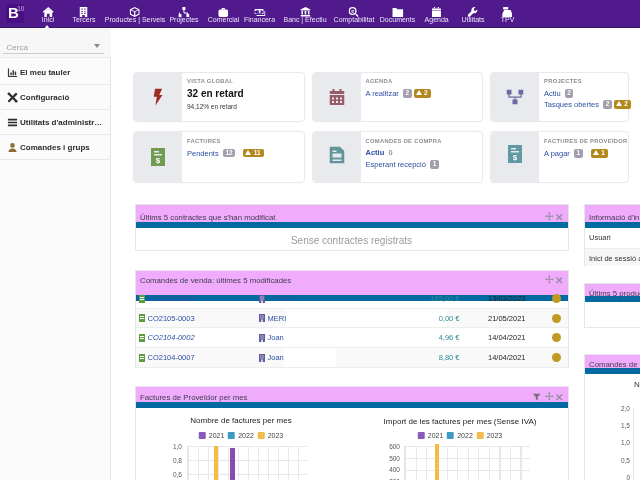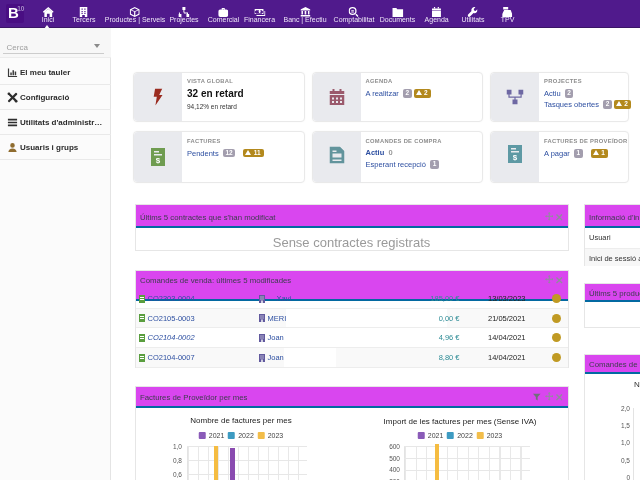--- a/index.html
+++ b/index.html
@@ -31,21 +31,21 @@
 .ctitle { position:absolute; font-size:5.8px; font-weight:bold; color:#8d8d8d; letter-spacing:0.3px; white-space:nowrap; }
 .clink { color:#2d4fa1; font-size:7.5px; white-space:nowrap; }
 .cbig { position:absolute; font-size:10px; font-weight:bold; color:#111; white-space:nowrap; }
 .csmall { position:absolute; font-size:6.5px; color:#333; white-space:nowrap; }
 .badge { display:inline-block; background:#a39eae; color:#fff; font-size:6.5px; font-weight:bold; border-radius:2px; padding:1px 2.5px; line-height:6.5px; vertical-align:0.5px; }
 .wbadge { display:inline-block; background:#b3891d; color:#fff; font-size:6.5px; font-weight:bold; border-radius:2px; padding:1px 3px 1px 2px; line-height:6.5px; vertical-align:0.5px; }
 .wtri { display:inline-block; width:0; height:0; border-left:3.2px solid transparent; border-right:3.2px solid transparent; border-bottom:5.4px solid #fff; margin-right:2.2px; vertical-align:0px; }
 .crow { position:absolute; white-space:nowrap; line-height:8px; font-size:7.5px; }
 
 .panel { position:absolute; background:#fff; border:1px solid #e6e6e6; }
-.phead { position:absolute; top:0; left:0; right:0; height:23px; background:#d946ef; border-bottom:2px solid #0369a1; }
+.phead { position:absolute; top:0; left:0; right:0; height:23px; background:#f0abfc; border-bottom:6px solid #0369a1; }
 .phead .pt { position:absolute; left:4.5px; top:7.5px; font-size:7.8px; color:#3d3d4e; white-space:nowrap; }
 .picons { position:absolute; top:7px; right:5px; color:#8b8b97; font-size:9px; }
 
 .trow { position:absolute; left:0; right:0; height:19.7px; border-bottom:1px solid #ededed; }
 .trow.even { background:#f9f9f9; }
 .tcell { position:absolute; top:5px; font-size:7.5px; white-space:nowrap; }
 .blue { color:#2d4fa1; }
 .dot { position:absolute; width:9px; height:9px; border-radius:50%; background:#c09a23; }
 
 .ctit { position:absolute; font-size:8px; color:#222; white-space:nowrap; transform:translateX(-50%); }
@@ -166,21 +166,21 @@
     <div class="sitem" style="top:82px;">
       <svg class="icn" viewBox="0 0 12 12">
           <path fill="#2e2e2e" d="M1 2h10v1.8H1zM1 5.1h10v1.8H1zM1 8.2h10V10H1z"></path>
         </svg>
       <div class="txt">Utilitats d'administr…</div>
     </div>
     <div class="sitem" style="top:107px;">
       <svg class="icn" viewBox="0 0 12 12">
           <path fill="#8f6c2f" d="M6 1.2a2.5 2.5 0 1 1 0 5 2.5 2.5 0 0 1 0-5zM1.5 11c0-2.4 2-4 4.5-4s4.5 1.6 4.5 4z"></path>
         </svg>
-      <div class="txt">Usuaris i grups</div>
+      <div class="txt">Comandes i grups</div>
     </div>
   </div>
 
   <div class="card" style="left:133px; top:72px; width:171.5px; height:50px;">
     <div class="iconpane">
       <svg width="11" height="17" viewBox="0 0 11 17">
           <path fill="#9a2c20" d="M7.8 0H2.6L1.2 8.3h3.1L2.9 17 10 6.6H6.7L9.8 0z"></path>
         </svg>
     </div>
     <div class="ctitle" style="left:53px; top:5px;">VISTA GLOBAL</div>
@@ -241,21 +241,21 @@
 
   <div class="panel" style="left:134.5px; top:204px; width:434px; height:46.5px;">
     <div class="phead">
         <div class="pt">Últims 5 contractes que s'han modificat</div>
       <div class="picons"><svg width="8.5" height="8.5" viewBox="0 0 10 10">
             <path fill="#8e8e9a" d="M5 0 6.6 1.8H5.55v2.65H8.2V3.4L10 5 8.2 6.6V5.55H5.55V8.2H6.6L5 10 3.4 8.2h1.05V5.55H1.8V6.6L0 5l1.8-1.6v1.05h2.65V1.8H3.4z"></path>
           </svg>&nbsp;<svg width="6.5" height="6.5" viewBox="0 0 10 10">
             <path fill="#8e8e9a" d="M1.4 0 5 3.6 8.6 0 10 1.4 6.4 5 10 8.6 8.6 10 5 6.4 1.4 10 0 8.6 3.6 5 0 1.4z"></path>
           </svg></div>
     </div>
-    <div style="position:absolute; left:0; right:0; top:29.5px; text-align:center; font-size:13px; color:#9a9a9a;">Sense contractes registrats</div>
+    <div style="position:absolute; left:0; right:0; top:29.5px; text-align:center; font-size:10px; color:#9a9a9a;">Sense contractes registrats</div>
   </div>
 
   <div class="panel" style="left:134.5px; top:270px; width:434px; height:97.5px;">
     <div class="phead" style="height:30px;padding-left:43px;">
         <div class="pt" style="top:5px;">Comandes de venda: últimes 5 modificades</div>
       <div class="picons" style="top:4px;"><svg width="8.5" height="8.5" viewBox="0 0 10 10">
             <path fill="#8e8e9a" d="M5 0 6.6 1.8H5.55v2.65H8.2V3.4L10 5 8.2 6.6V5.55H5.55V8.2H6.6L5 10 3.4 8.2h1.05V5.55H1.8V6.6L0 5l1.8-1.6v1.05h2.65V1.8H3.4z"></path>
           </svg>&nbsp;<svg width="6.5" height="6.5" viewBox="0 0 10 10">
             <path fill="#8e8e9a" d="M1.4 0 5 3.6 8.6 0 10 1.4 6.4 5 10 8.6 8.6 10 5 6.4 1.4 10 0 8.6 3.6 5 0 1.4z"></path>
           </svg></div>

